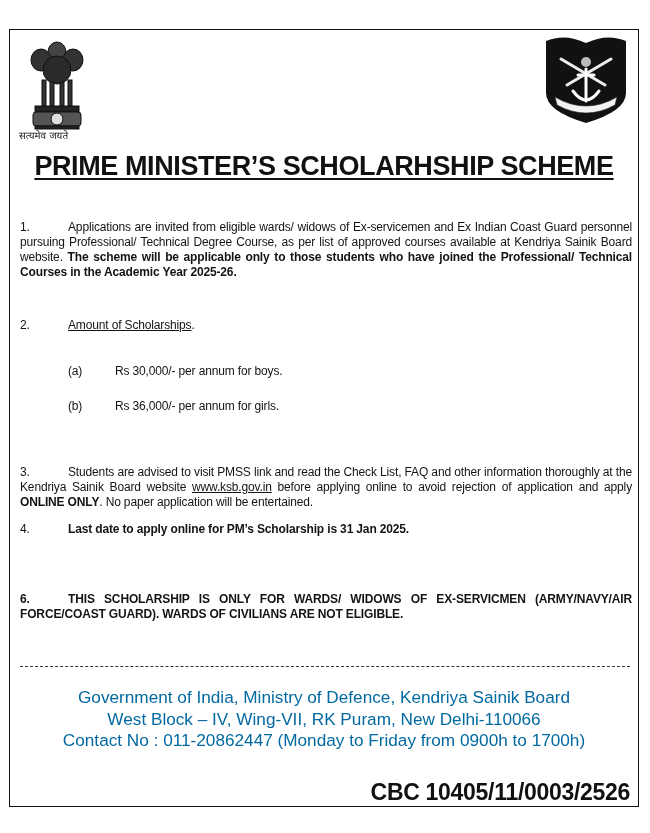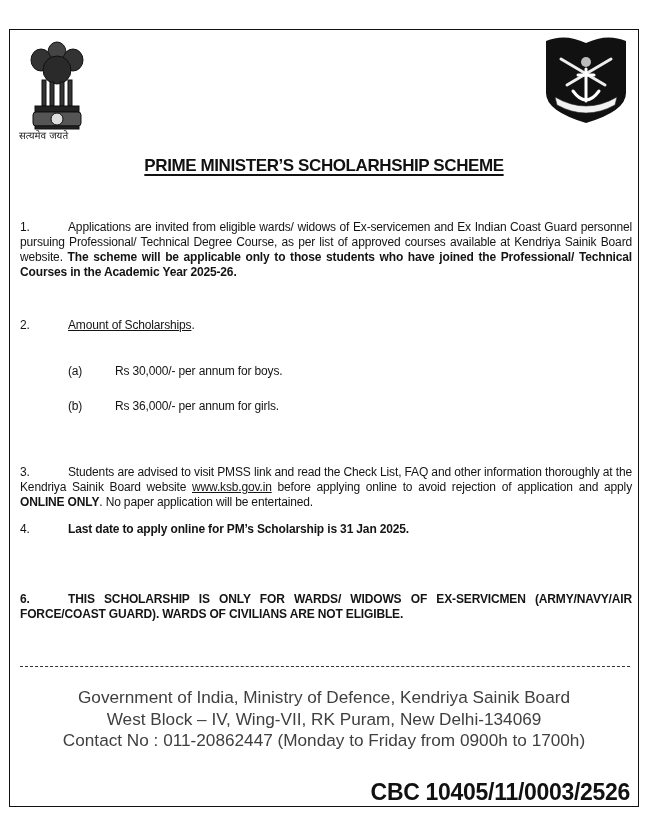--- a/index.html
+++ b/index.html
@@ -6,41 +6,41 @@
   body { width: 650px; height: 833px; position: relative; overflow: hidden;
          font-family: "Liberation Sans", sans-serif; color: #141414; }
   .frame { position: absolute; left: 9px; top: 29px; width: 630px; height: 778px;
            border: 1.5px solid #111; box-sizing: border-box; }
   .emblem { position: absolute; left: 17px; top: 6px; width: 60px; height: 110px; }
   .emblem-caption { position: absolute; left: 9px; top: 98px; width: 76px; 
                     font-family: "DejaVu Serif", serif; font-size: 10px; color: #222; }
   .ksb-logo { position: absolute; left: 533px; top: 5px; width: 86px; height: 90px; }
   .title { position: absolute; left: 0; width: 100%; text-align: center;
            font-family: "Liberation Sans", sans-serif; font-weight: bold;
-           font-size: 17px; letter-spacing: -0.4px; color: #111; line-height: 26px; }
+           font-size: 27px; letter-spacing: -0.4px; color: #111; line-height: 26px; }
   .title span { text-decoration: underline; text-decoration-thickness: 2px; text-underline-offset: 3px; }
   .t1 { top: 123px; }
   .t2 { top: 151px; }
   .para { position: absolute; left: 10px; width: 612px; font-size: 12px; line-height: 15px;
           text-align: justify; letter-spacing: -0.15px; }
   .num { display: inline-block; width: 48px; }
   .b { font-weight: bold; }
   .u { text-decoration: underline; }
   .p1 { top: 190px; }
   .p2 { top: 288px; }
   .pa { top: 334px; left: 58px; }
   .pb { top: 369px; left: 58px; }
   .pa .num, .pb .num { width: 47px; }
   .p3 { top: 404px; margin-top: 31px; }
   .p4 { top: 492px; }
   .p5 { top: 527px; }
   .p6 { top: 562px; }
   .dash { position: absolute; left: 10px; width: 610px; top: 636px; border-top: 1.5px dashed #333; }
   .footer { position: absolute; left: 0; width: 100%; text-align: center; font-size: 17.2px;
-            line-height: 21.5px; color: #404040; top: 657px; }
+            line-height: 21.5px; color: #0369a1; top: 657px; }
   .cbc { position: absolute; right: 8px; top: 747px; font-weight: bold; font-size: 23px;
          letter-spacing: -0.3px; color: #111; transform: scaleY(1.08); transform-origin: right top; }
 </style>
 </head>
 <body>
 
 <div class="frame">
 
   <svg class="emblem" viewBox="0 0 60 110">
     <g fill="#222" stroke="#111" stroke-width="1">
@@ -88,18 +88,18 @@
 
   <div class="para p4"><span class="num">4.</span><span class="b">Last date to apply online for PM’s Scholarship is 31 Jan 2025.</span></div>
 
 
   <div class="para p6 b"><span class="num">6.</span><span>THIS SCHOLARSHIP IS ONLY FOR WARDS/ WIDOWS OF EX-SERVICMEN (ARMY/NAVY/AIR FORCE/COAST GUARD). WARDS OF CIVILIANS ARE NOT ELIGIBLE.</span></div>
 
   <div class="dash"></div>
 
   <div class="footer">
     <div>Government of India, Ministry of Defence, Kendriya Sainik Board</div>
-    <div>West Block – IV, Wing-VII, RK Puram, New Delhi-134069</div>
+    <div>West Block – IV, Wing-VII, RK Puram, New Delhi-110066</div>
     <div>Contact No : 011-20862447 (Monday to Friday from 0900h to 1700h)</div>
   </div>
 
   <div class="cbc">CBC 10405/11/0003/2526</div>
 </div>
 
 </body></html>

